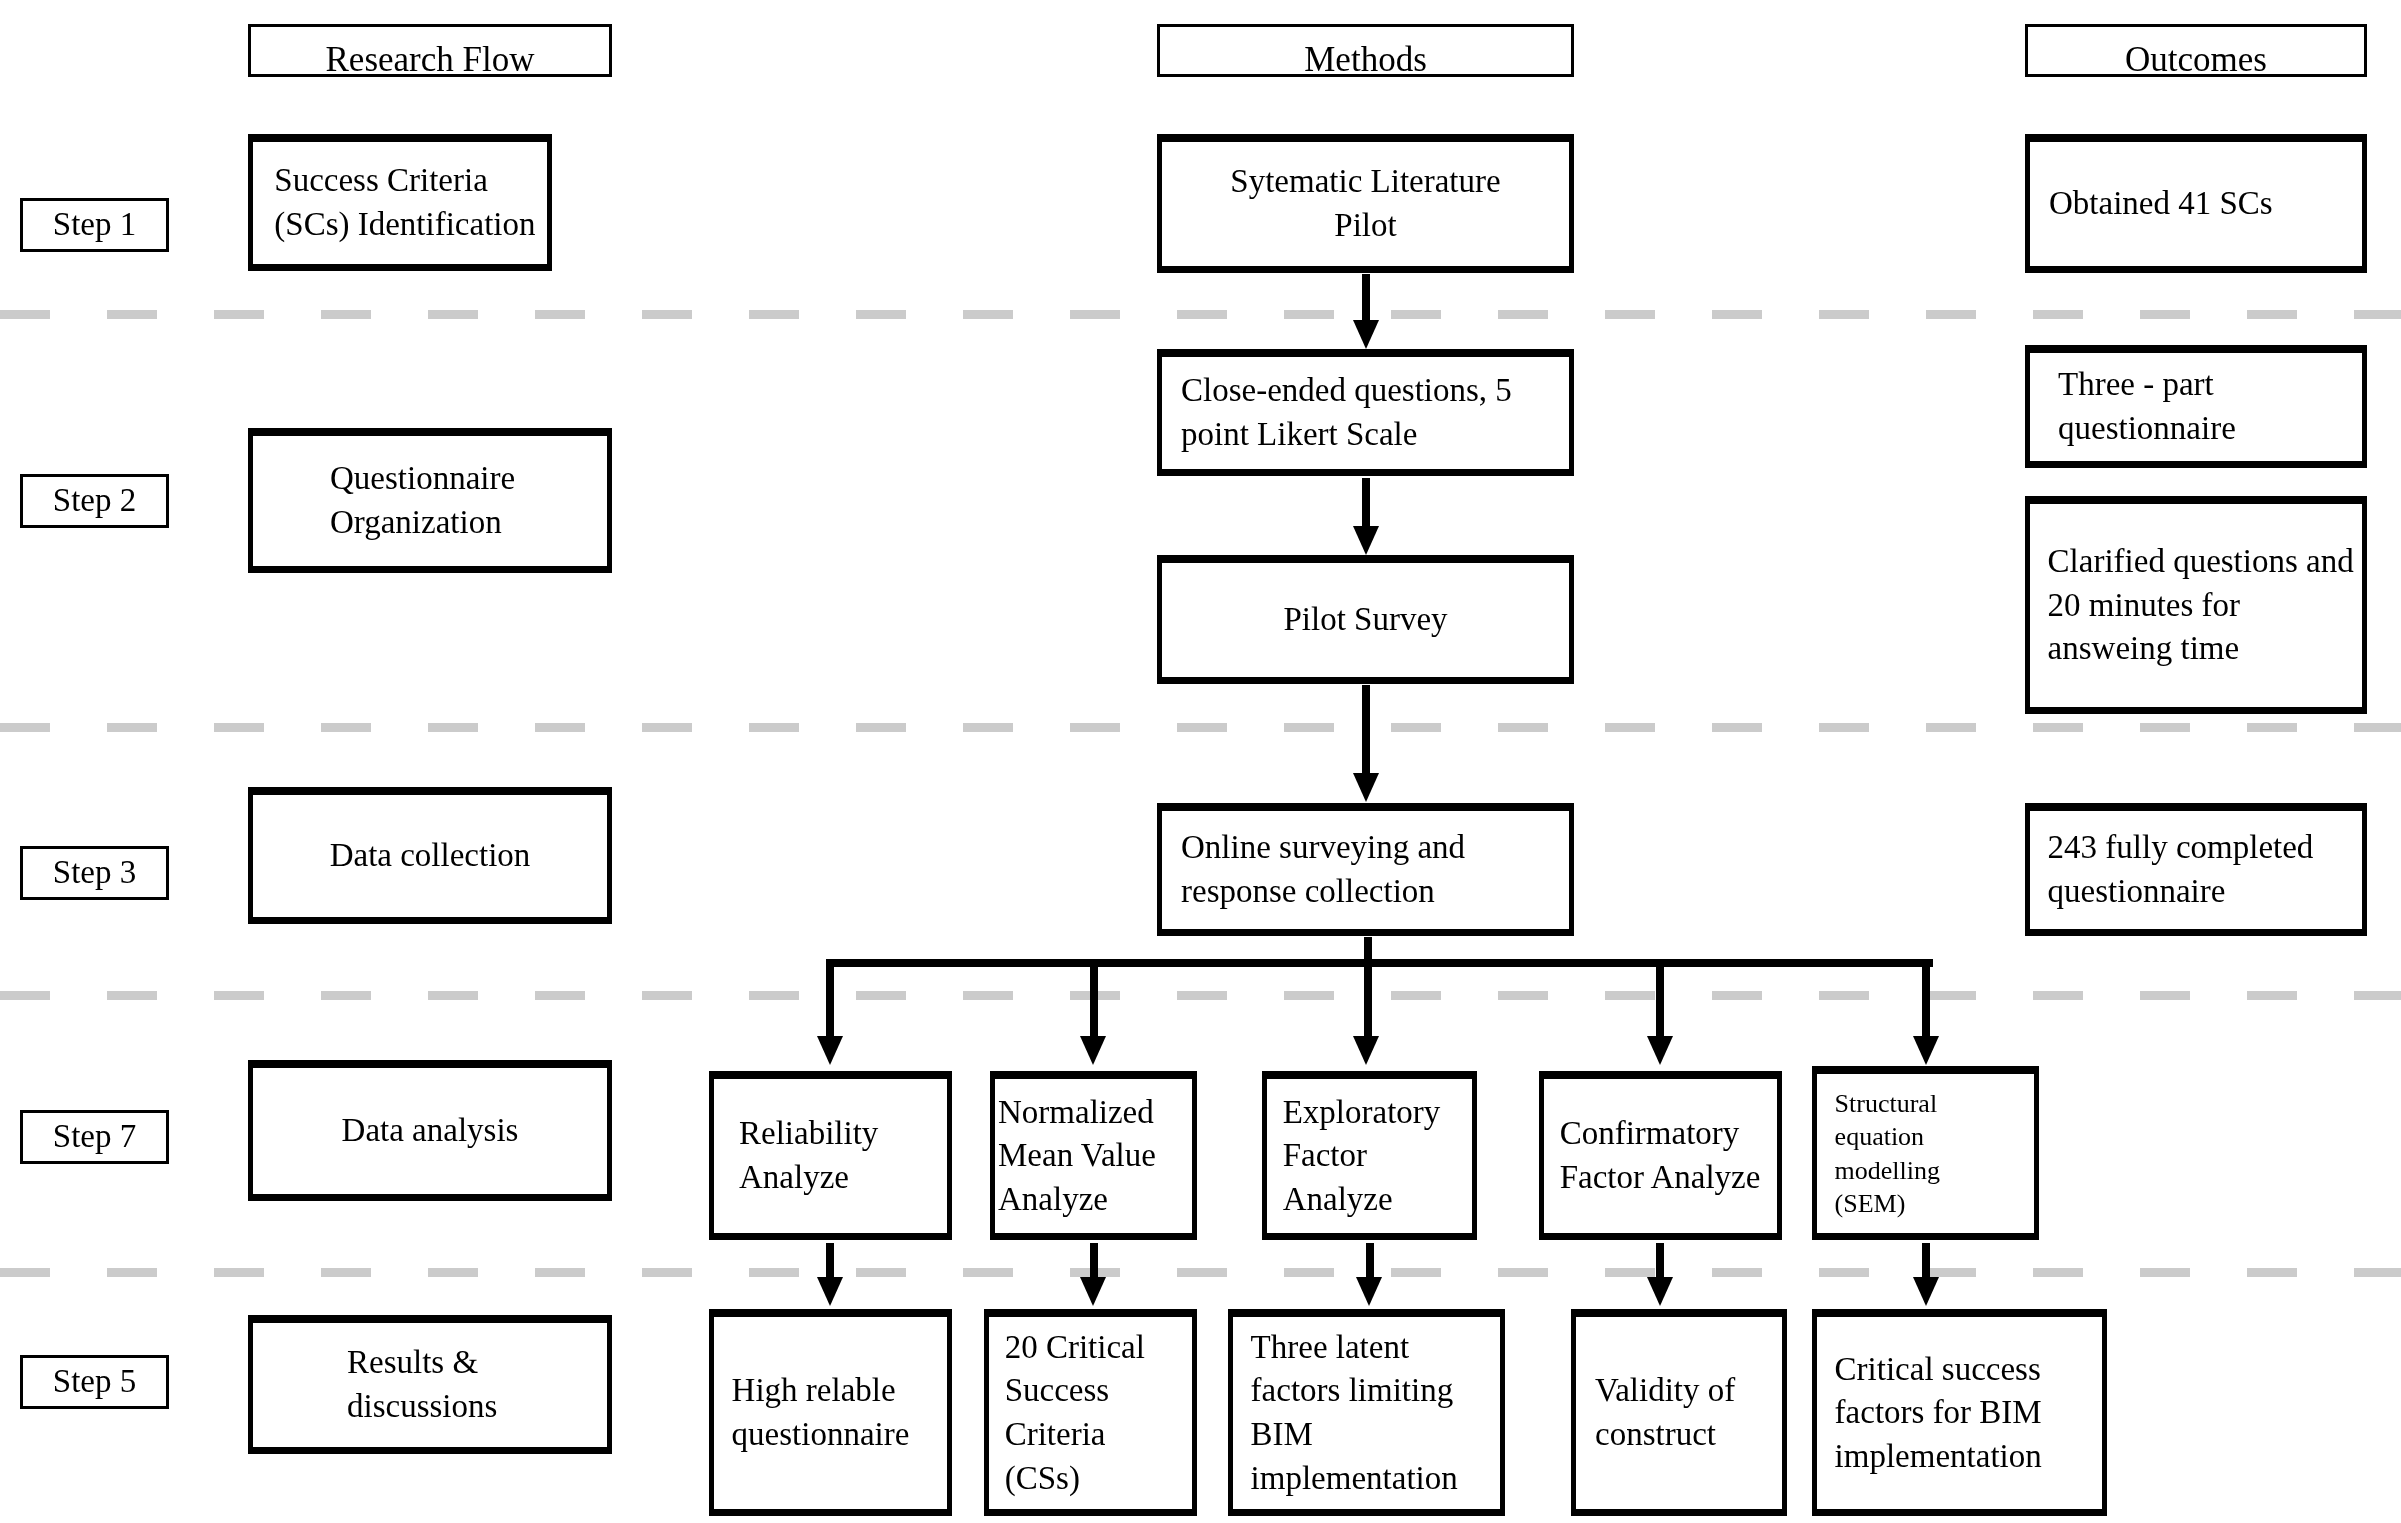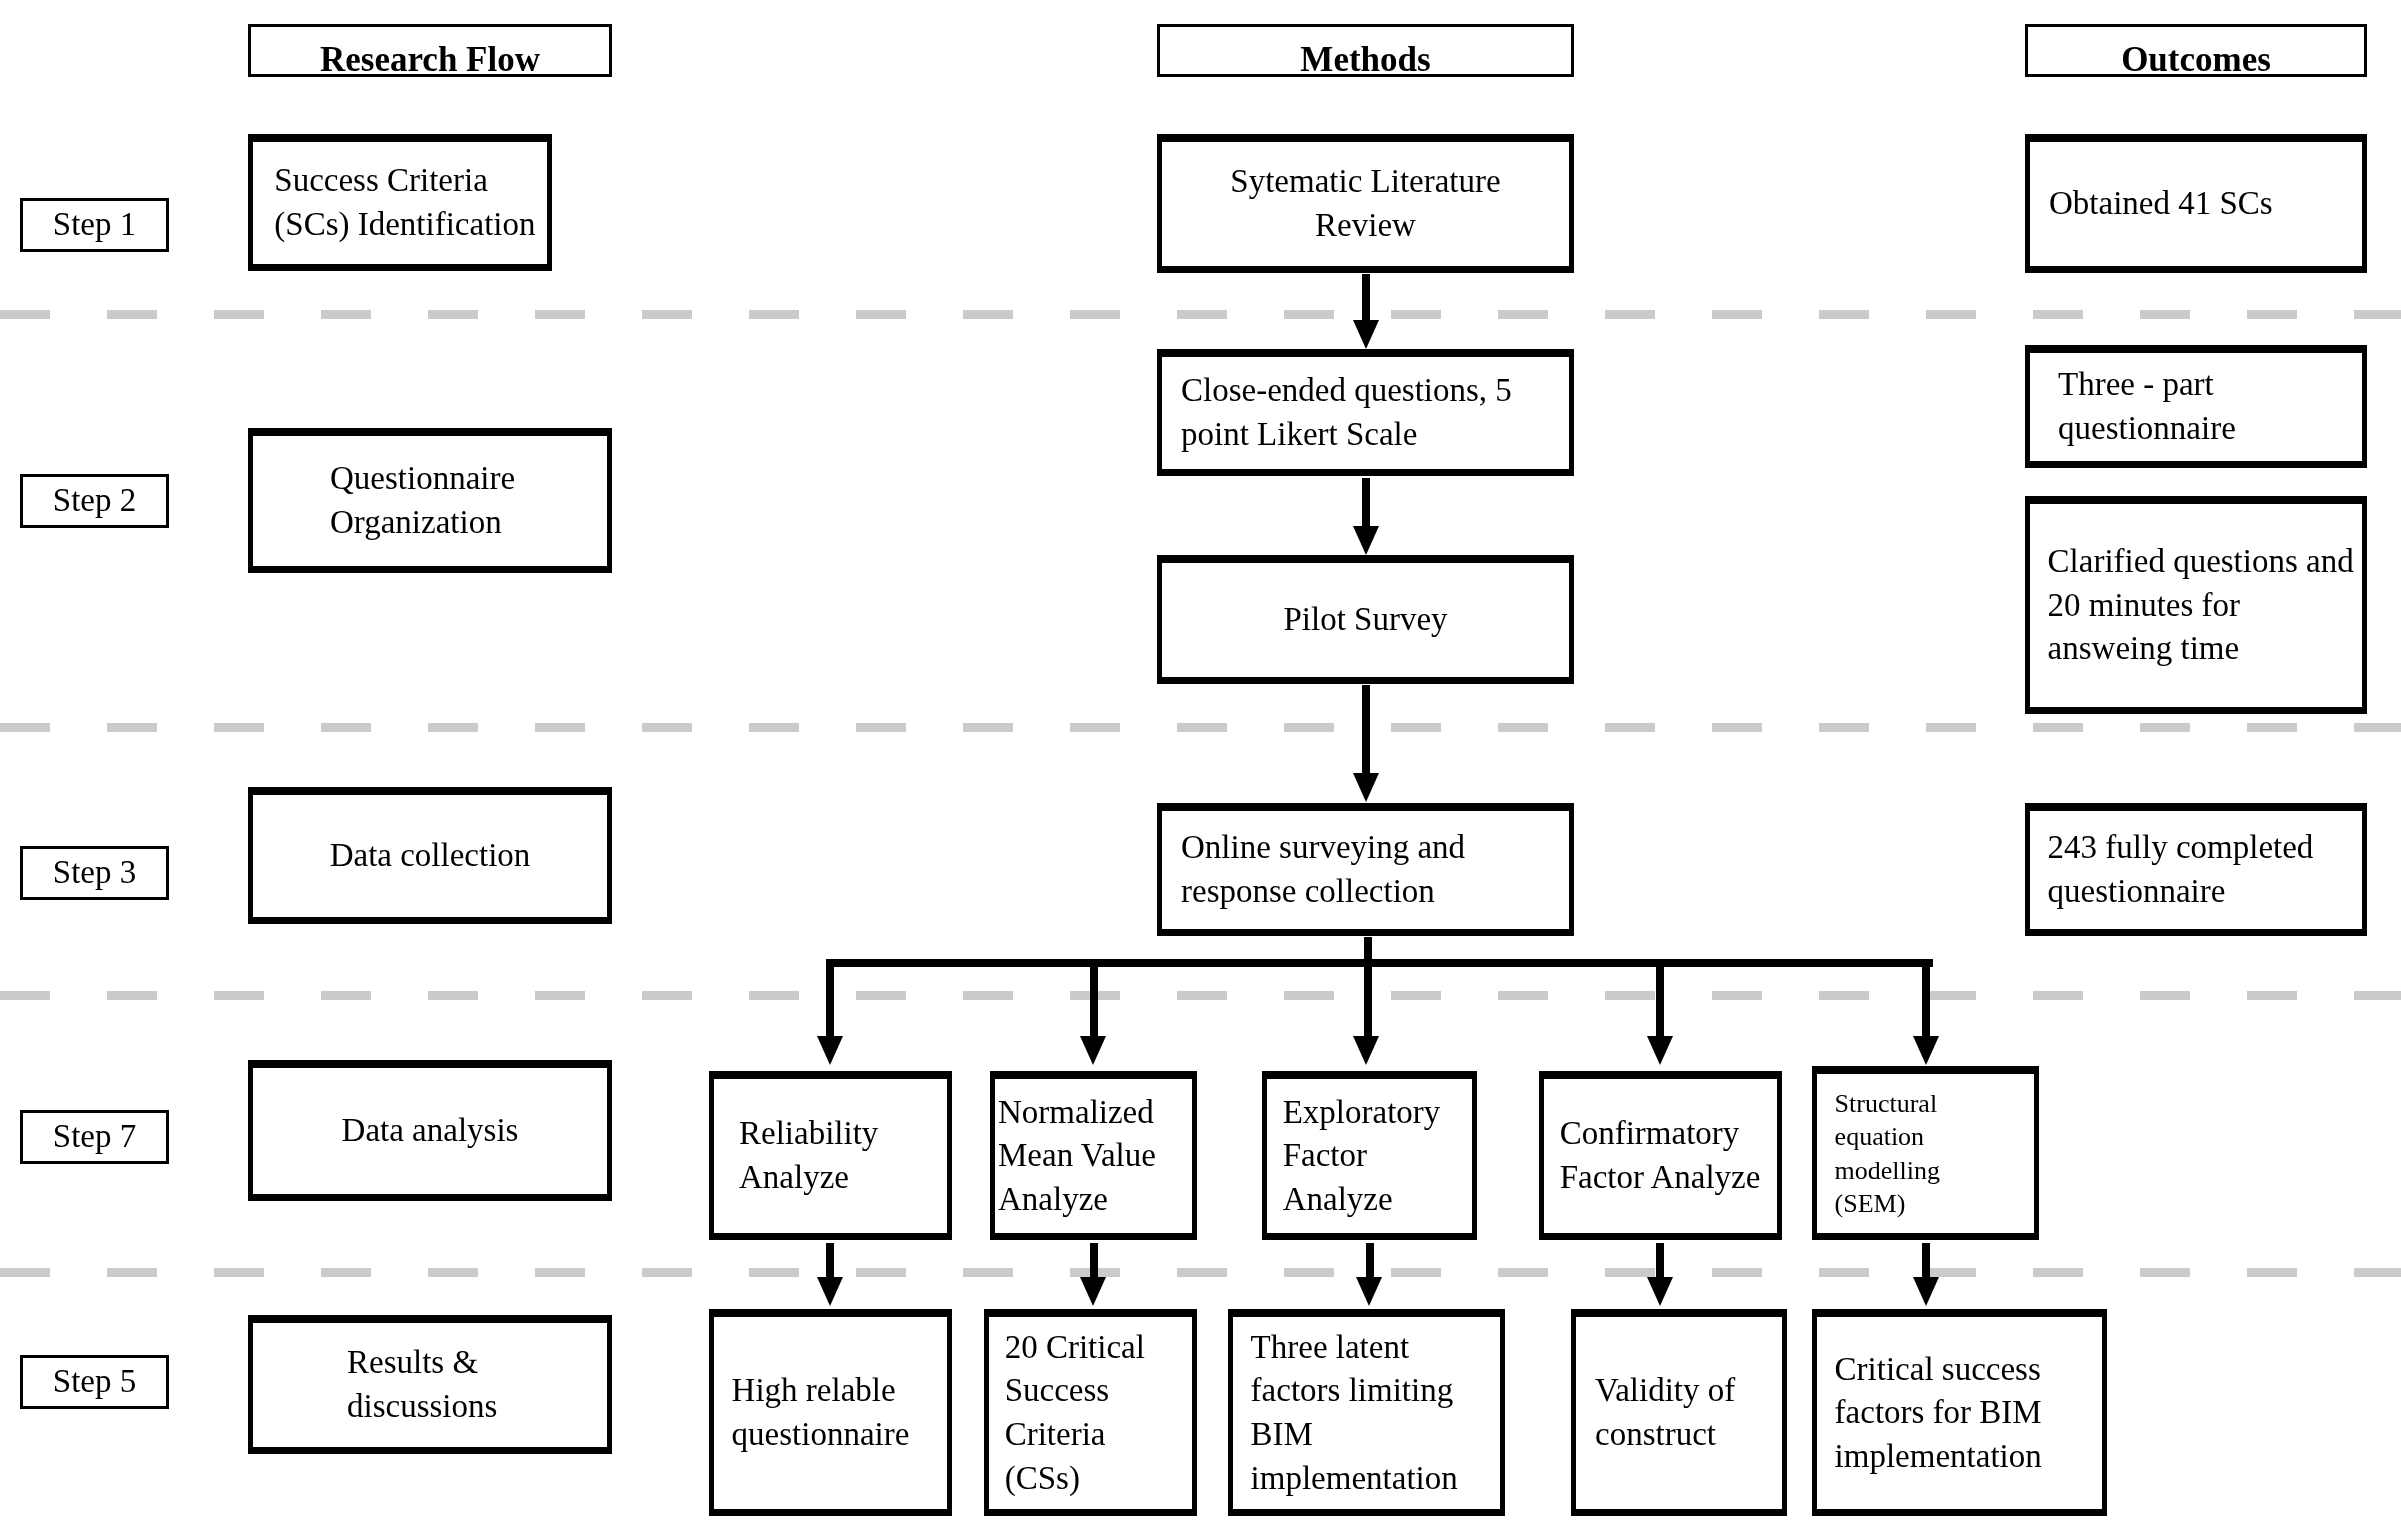--- a/index.html
+++ b/index.html
@@ -10,21 +10,21 @@
   .dash{position:absolute;left:0;width:2401px;height:9.4px;z-index:1;
         background:repeating-linear-gradient(90deg,#cbcbcb 0px,#cbcbcb 50px,transparent 50px,transparent 107px);}
 
   
   .box{position:absolute;background:#fff;display:flex;align-items:center;z-index:3;box-sizing:border-box;}
   .thin{border:3.1px solid #000;}
   .thick{border:5.6px solid #000;border-top-width:8.2px;border-bottom-width:7px;}
   .txt{font-size:33px;line-height:1.32;text-align:left;}
   .center{justify-content:center;}
   .center .txt{text-align:center;}
-  .hdr .txt{font-weight:bold;font-size:35px;margin-top:19px;}
+  .hdr .txt{font-weight:normal;font-size:35px;margin-top:19px;}
 
   
   .shaft{position:absolute;width:7.5px;background:#000;z-index:2;}
   .head{position:absolute;width:0;height:0;border-left:13px solid transparent;
         border-right:13px solid transparent;border-top:29px solid #000;z-index:2;}
   .bar{position:absolute;height:8.2px;background:#000;z-index:2;}
 </style>
 </head>
 <body>
 
@@ -71,21 +71,21 @@
     <div class="txt">Data collection</div>
   </div>
   <div class="box thick center" style="left:248px;top:1060px;width:364px;height:141px">
     <div class="txt">Data analysis</div>
   </div>
   <div class="box thick" style="left:248px;top:1315px;width:364px;height:139px">
     <div class="txt" style="padding-left:94px;width:194px">Results &amp; discussions</div>
   </div>
 
   <div class="box thick center" style="left:1157px;top:134px;width:417px;height:139px">
-    <div class="txt" style="width:339px">Sytematic Literature Review</div>
+    <div class="txt" style="width:339px">Sytematic Literature Pilot</div>
   </div>
   <div class="box thick" style="left:1157px;top:349px;width:417px;height:127px">
     <div class="txt" style="padding-left:19px;width:376px">Close-ended questions, 5 point Likert Scale</div>
   </div>
   <div class="box thick center" style="left:1157px;top:555px;width:417px;height:129px">
     <div class="txt">Pilot Survey</div>
   </div>
   <div class="box thick" style="left:1157px;top:803px;width:417px;height:133px">
     <div class="txt" style="padding-left:19px;width:342px">Online surveying and response collection</div>
   </div>

